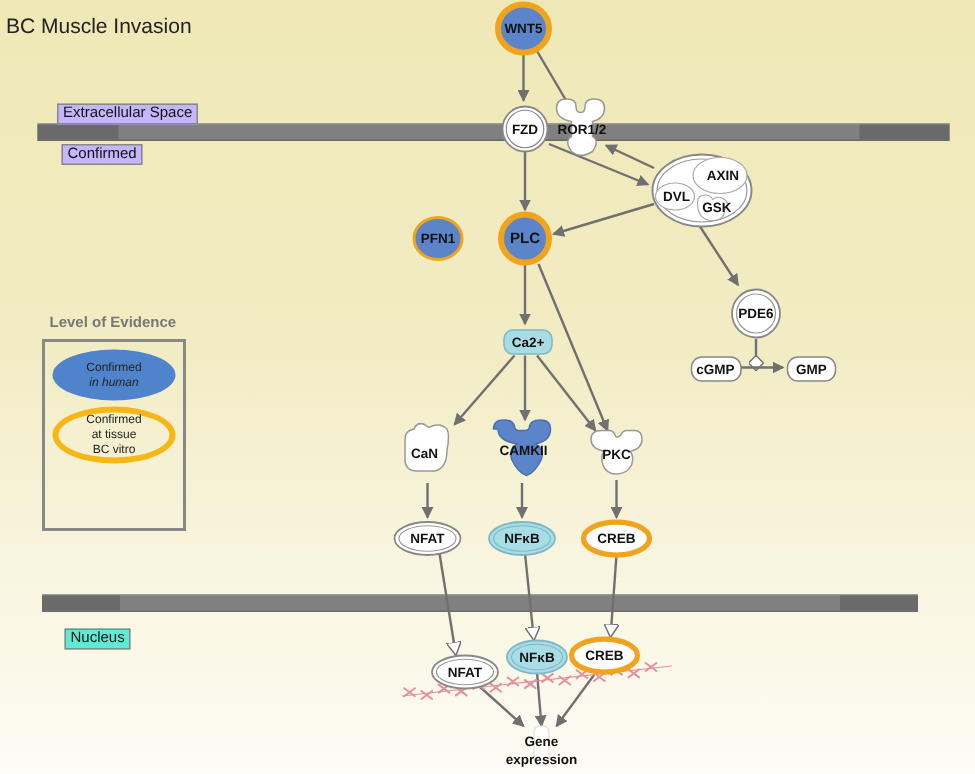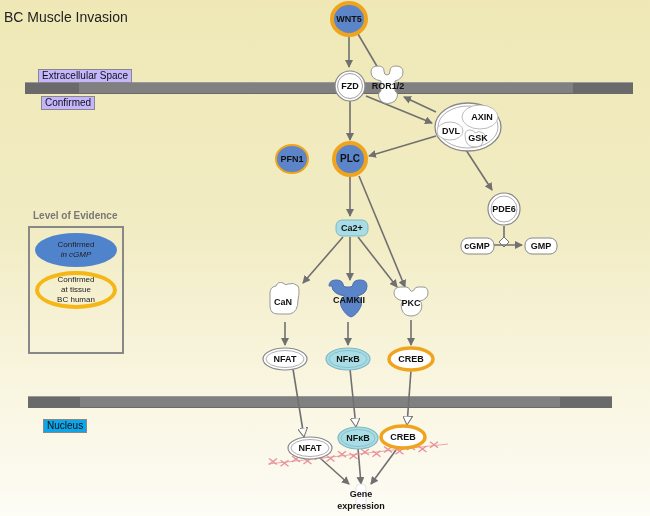--- a/index.html
+++ b/index.html
@@ -44,32 +44,32 @@
   <div class="dark" style="left:0; width:54px;"></div>
   <div class="dark" style="left:548px; width:60px;"></div>
 </div>
 <div class="membrane" style="left:28px; top:396px; width:584px;">
   <div class="dark" style="left:0; width:52px;"></div>
   <div class="dark" style="left:532px; width:52px;"></div>
 </div>
 
 <div class="comp-label" style="left:38px; top:69px;">Extracellular Space</div>
 <div class="comp-label" style="left:41px; top:96px;">Confirmed</div>
-<div class="comp-label" style="left:43px; top:419px; background:#0ea5e9;">Nucleus</div>
+<div class="comp-label" style="left:43px; top:419px; background:#5eead4;">Nucleus</div>
 
 <div id="legend-title">Level of Evidence</div>
 <div id="legend-box">
   <div class="leg" style="top:5px; height:34px; background:#4f83cc;">
     <span>Confirmed</span>
-    <span style="font-style:italic;">in cGMP</span>
+    <span style="font-style:italic;">in human</span>
   </div>
   <div class="leg" style="top:43px; height:38px; border:4px solid #f4b716; background:transparent;">
     <span>Confirmed</span>
     <span>at tissue</span>
-    <span>BC  human</span>
+    <span>BC  vitro</span>
   </div>
 </div>
 
 <svg id="diagram" width="650" height="516" viewBox="0 0 650 516">
   <defs>
     <marker id="arr" markerWidth="8" markerHeight="8" refX="7" refY="4" orient="auto" markerUnits="userSpaceOnUse">
       <path d="M0,0 L8,4 L0,8 Z" fill="#707070"></path>
     </marker>
     <marker id="arrOpen" markerWidth="10" markerHeight="10" refX="9" refY="5" orient="auto" markerUnits="userSpaceOnUse">
       <path d="M0,0 L9,5 L0,10 Z" fill="#fff" stroke="#707070" stroke-width="1"></path>

